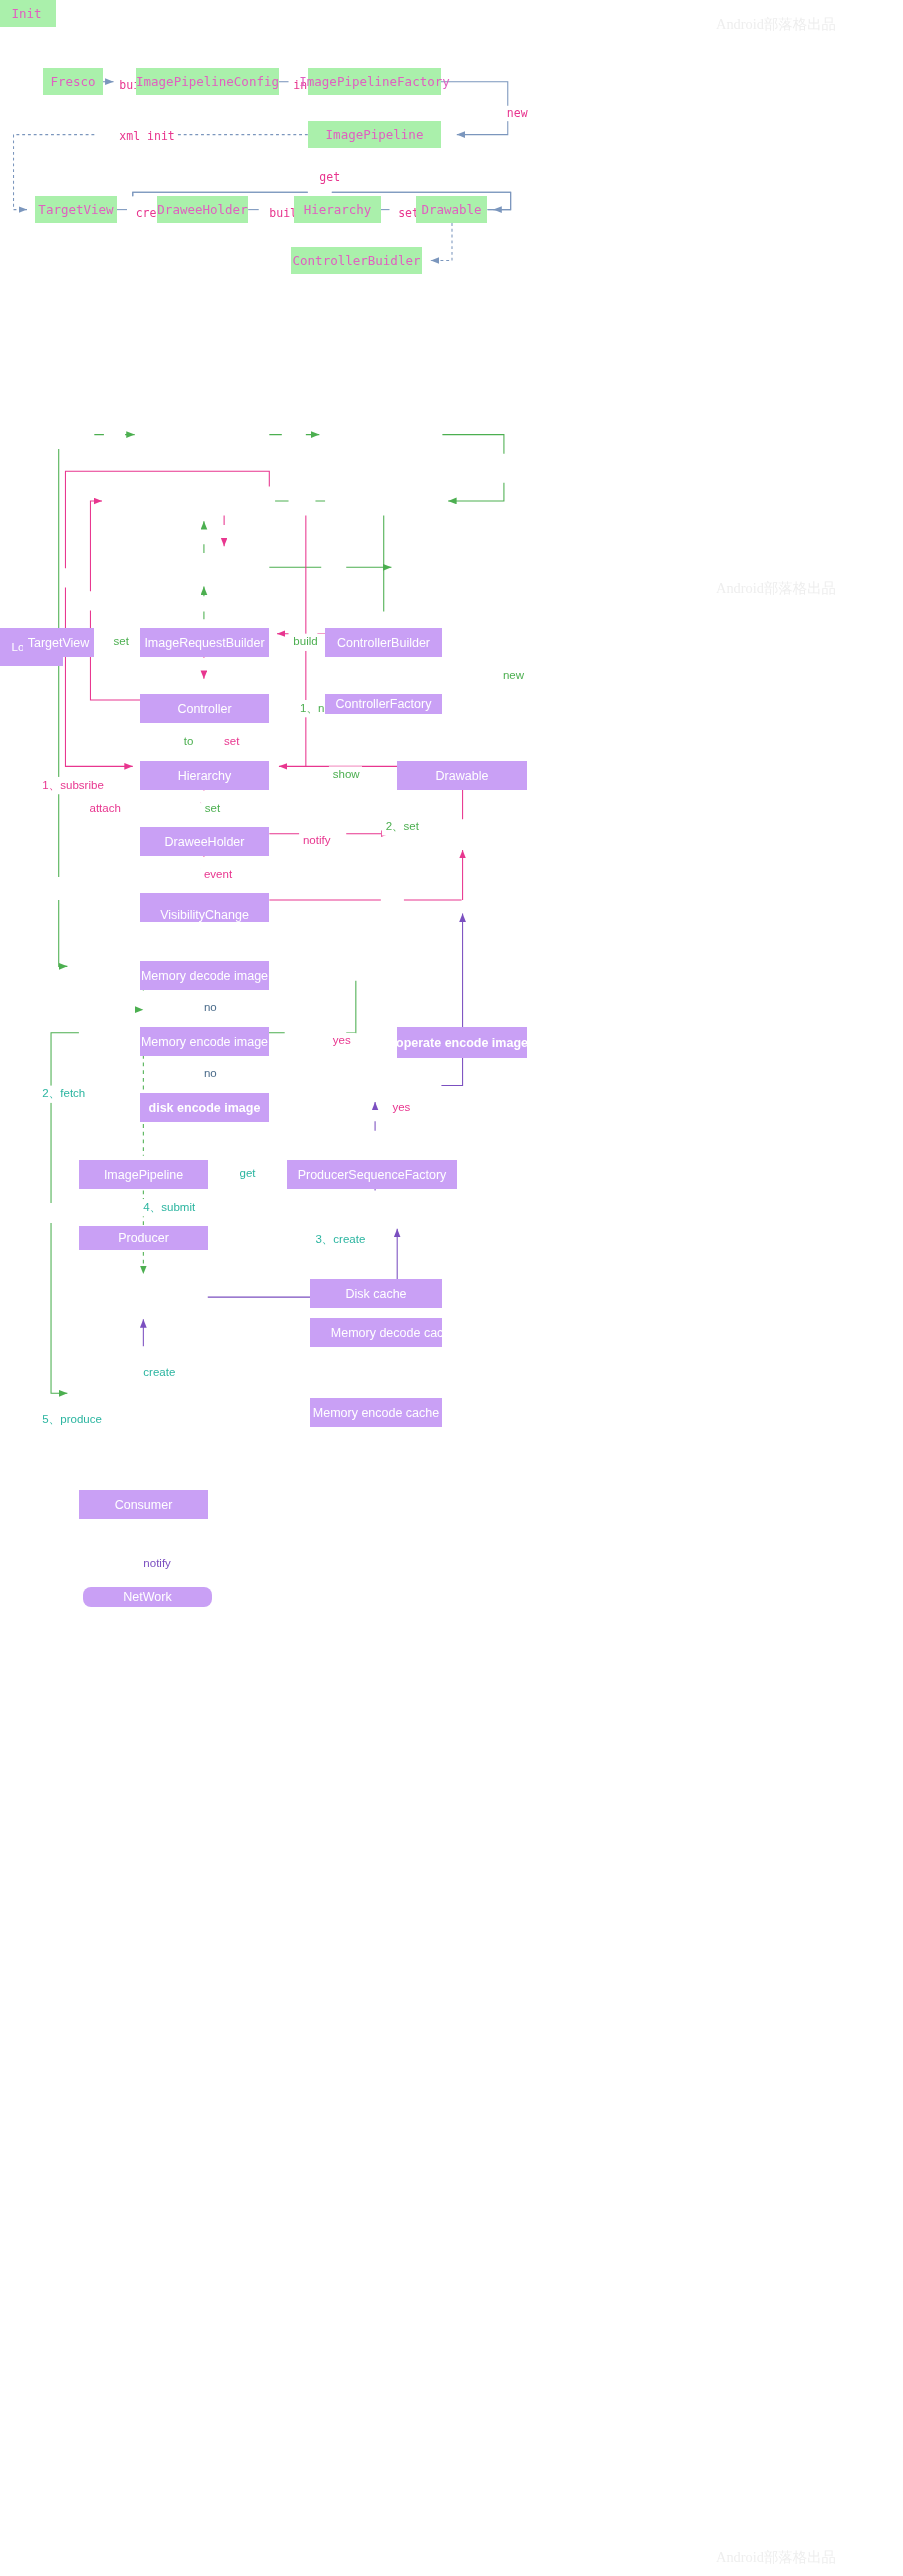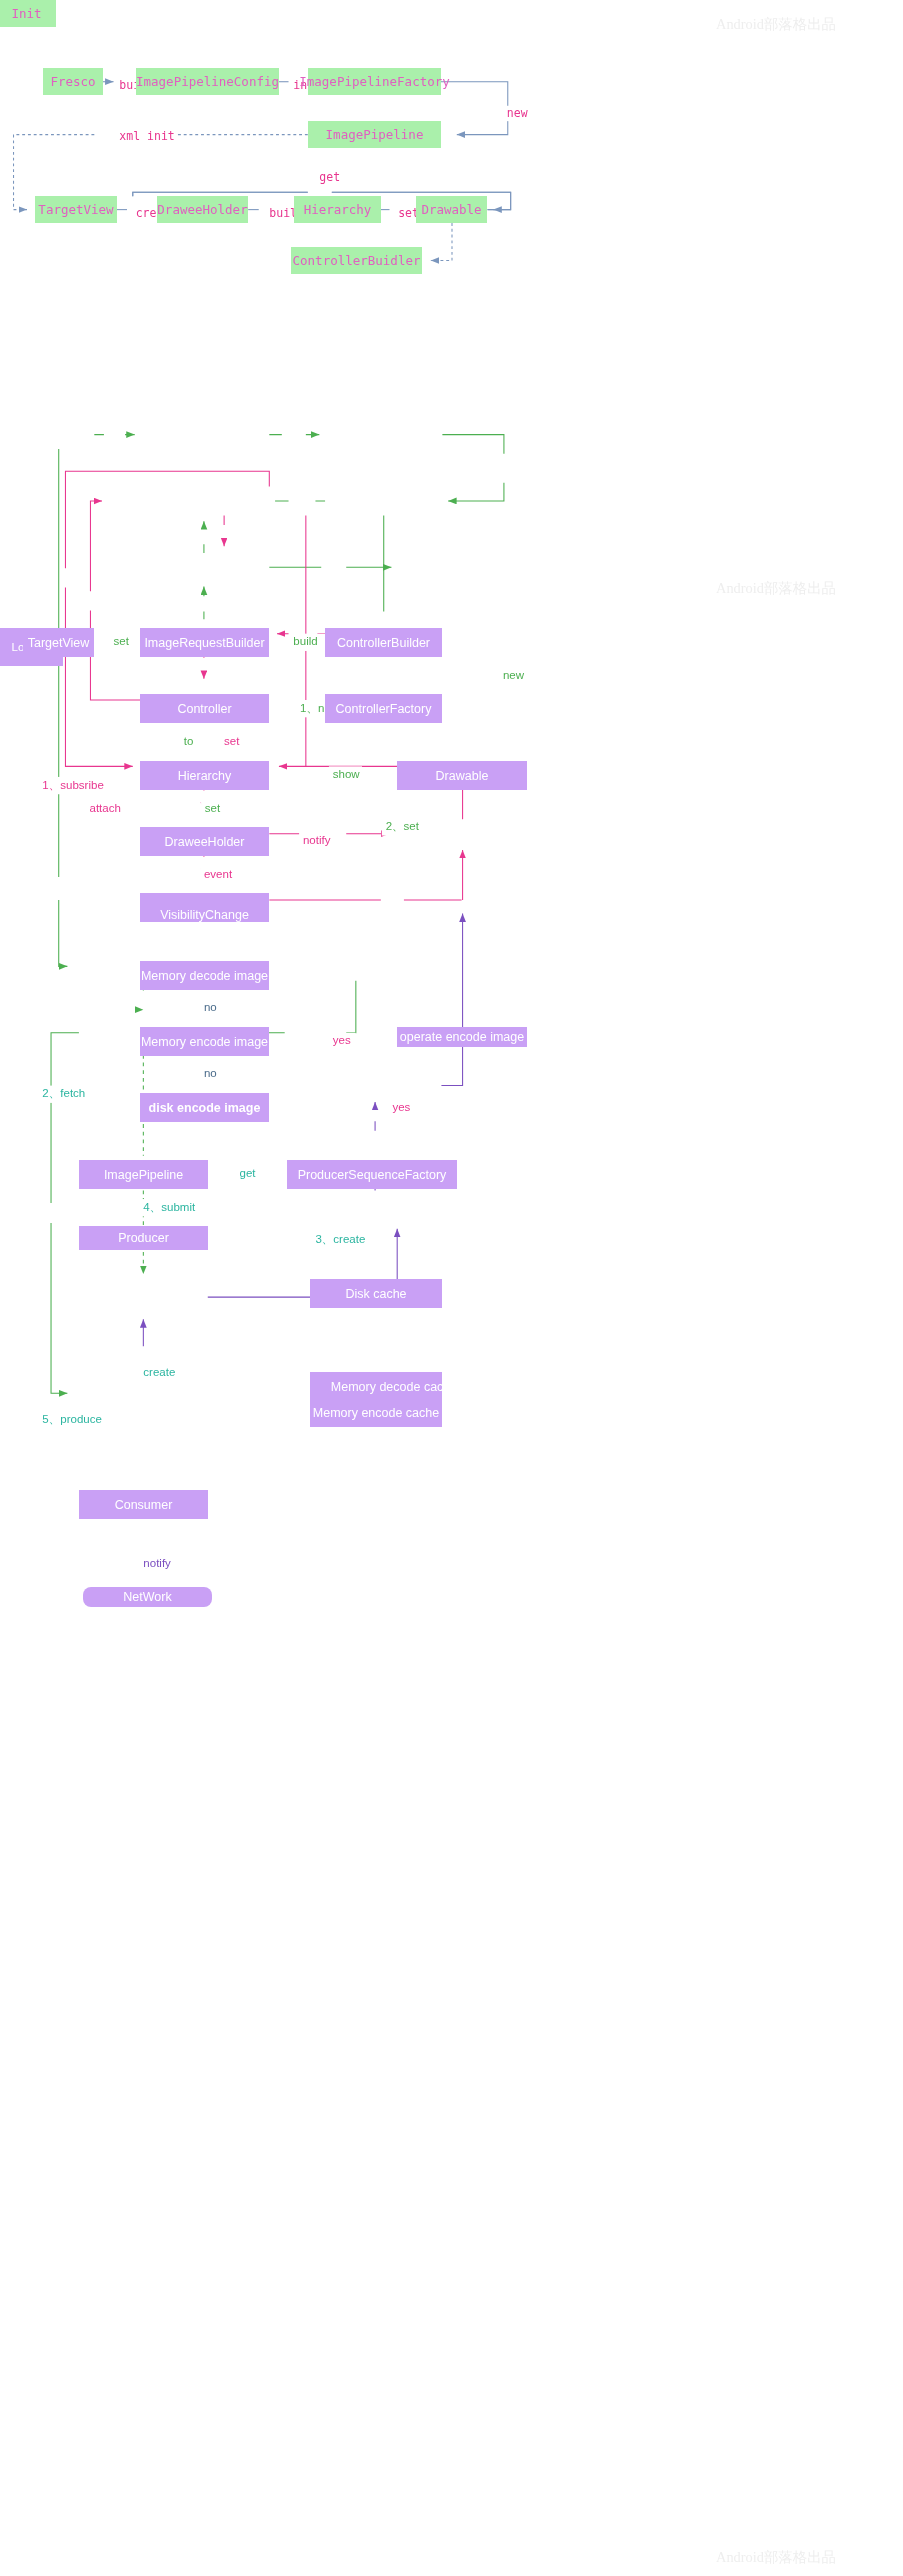--- a/index.html
+++ b/index.html
@@ -232,21 +232,21 @@
       </div>
       <div class="node purple-node" style="left: 140px; top: 628px; width: 129px; height: 29px;">
         <span class="lbl">ImageRequestBuilder</span>
       </div>
       <div class="node purple-node" style="left: 325px; top: 628px; width: 117px; height: 29px;">
         <span class="lbl">ControllerBuilder</span>
       </div>
       <div class="node purple-node" style="left: 140px; top: 694px; width: 129px; height: 29px;">
         <span class="lbl">Controller</span>
       </div>
-      <div class="node purple-node" style="left: 325px; top: 694px; width: 117px; height: 29px;">
+      <div class="node purple-node" style="left: 325px; top: 694px; width: 117px; height: 20px;">
         <span class="lbl">ControllerFactory</span>
       </div>
       <div class="node purple-node" style="left: 140px; top: 761px; width: 129px; height: 29px;">
         <span class="lbl">Hierarchy</span>
       </div>
       <div class="node purple-node" style="left: 397px; top: 761px; width: 130px; height: 29px;">
         <span class="lbl">Drawable</span>
       </div>
       <div class="node purple-node" style="left: 140px; top: 827px; width: 129px; height: 29px;">
         <span class="lbl">DraweeHolder</span>
@@ -256,36 +256,36 @@
       </div>
       <div class="node purple-node" style="left: 140px; top: 961px; width: 129px; height: 29px;">
         <span class="lbl">Memory decode image</span>
       </div>
       <div class="node purple-node" style="left: 140px; top: 1027px; width: 129px; height: 29px;">
         <span class="lbl">Memory encode image</span>
       </div>
       <div class="node purple-node" style="left: 140px; top: 1093px; width: 129px; height: 29px; font-weight: bold;">
         <span class="lbl">disk encode image</span>
       </div>
-      <div class="node purple-node" style="left: 397px; top: 1027px; width: 130px; height: 20px;">
+      <div class="node purple-node" style="left: 397px; top: 1027px; width: 130px; height: 31px; font-weight: bold;">
         <span class="lbl">operate encode image</span>
       </div>
       <div class="node purple-node" style="left: 79px; top: 1160px; width: 129px; height: 29px;">
         <span class="lbl">ImagePipeline</span>
       </div>
       <div class="node purple-node" style="left: 271px; top: 1160px; width: 170px; height: 29px; margin-left: 16px;">
         <span class="lbl">ProducerSequenceFactory</span>
       </div>
       <div class="node purple-node" style="left: 79px; top: 1226px; width: 129px; height: 24px;">
         <span class="lbl">Producer</span>
       </div>
       <div class="node purple-node" style="left: 310px; top: 1279px; width: 132px; height: 29px;">
         <span class="lbl">Disk cache</span>
       </div>
-      <div class="node purple-node" style="left: 310px; top: 1372px; width: 132px; height: 29px; padding-left: 36px;">
+      <div class="node purple-node" style="left: 310px; top: 1318px; width: 132px; height: 29px; padding-left: 36px;">
         <span class="lbl">Memory decode cache</span>
       </div>
       <div class="node purple-node" style="left: 310px; top: 1398px; width: 132px; height: 29px;">
         <span class="lbl">Memory encode cache</span>
       </div>
       <div class="node purple-node" style="left: 79px; top: 1490px; width: 129px; height: 29px;">
         <span class="lbl">Consumer</span>
       </div>
       <div class="node purple-node" style="left: 83px; top: 1587px; width: 129px; height: 20px; border-radius: 8px;">
         <span class="lbl">NetWork</span>

